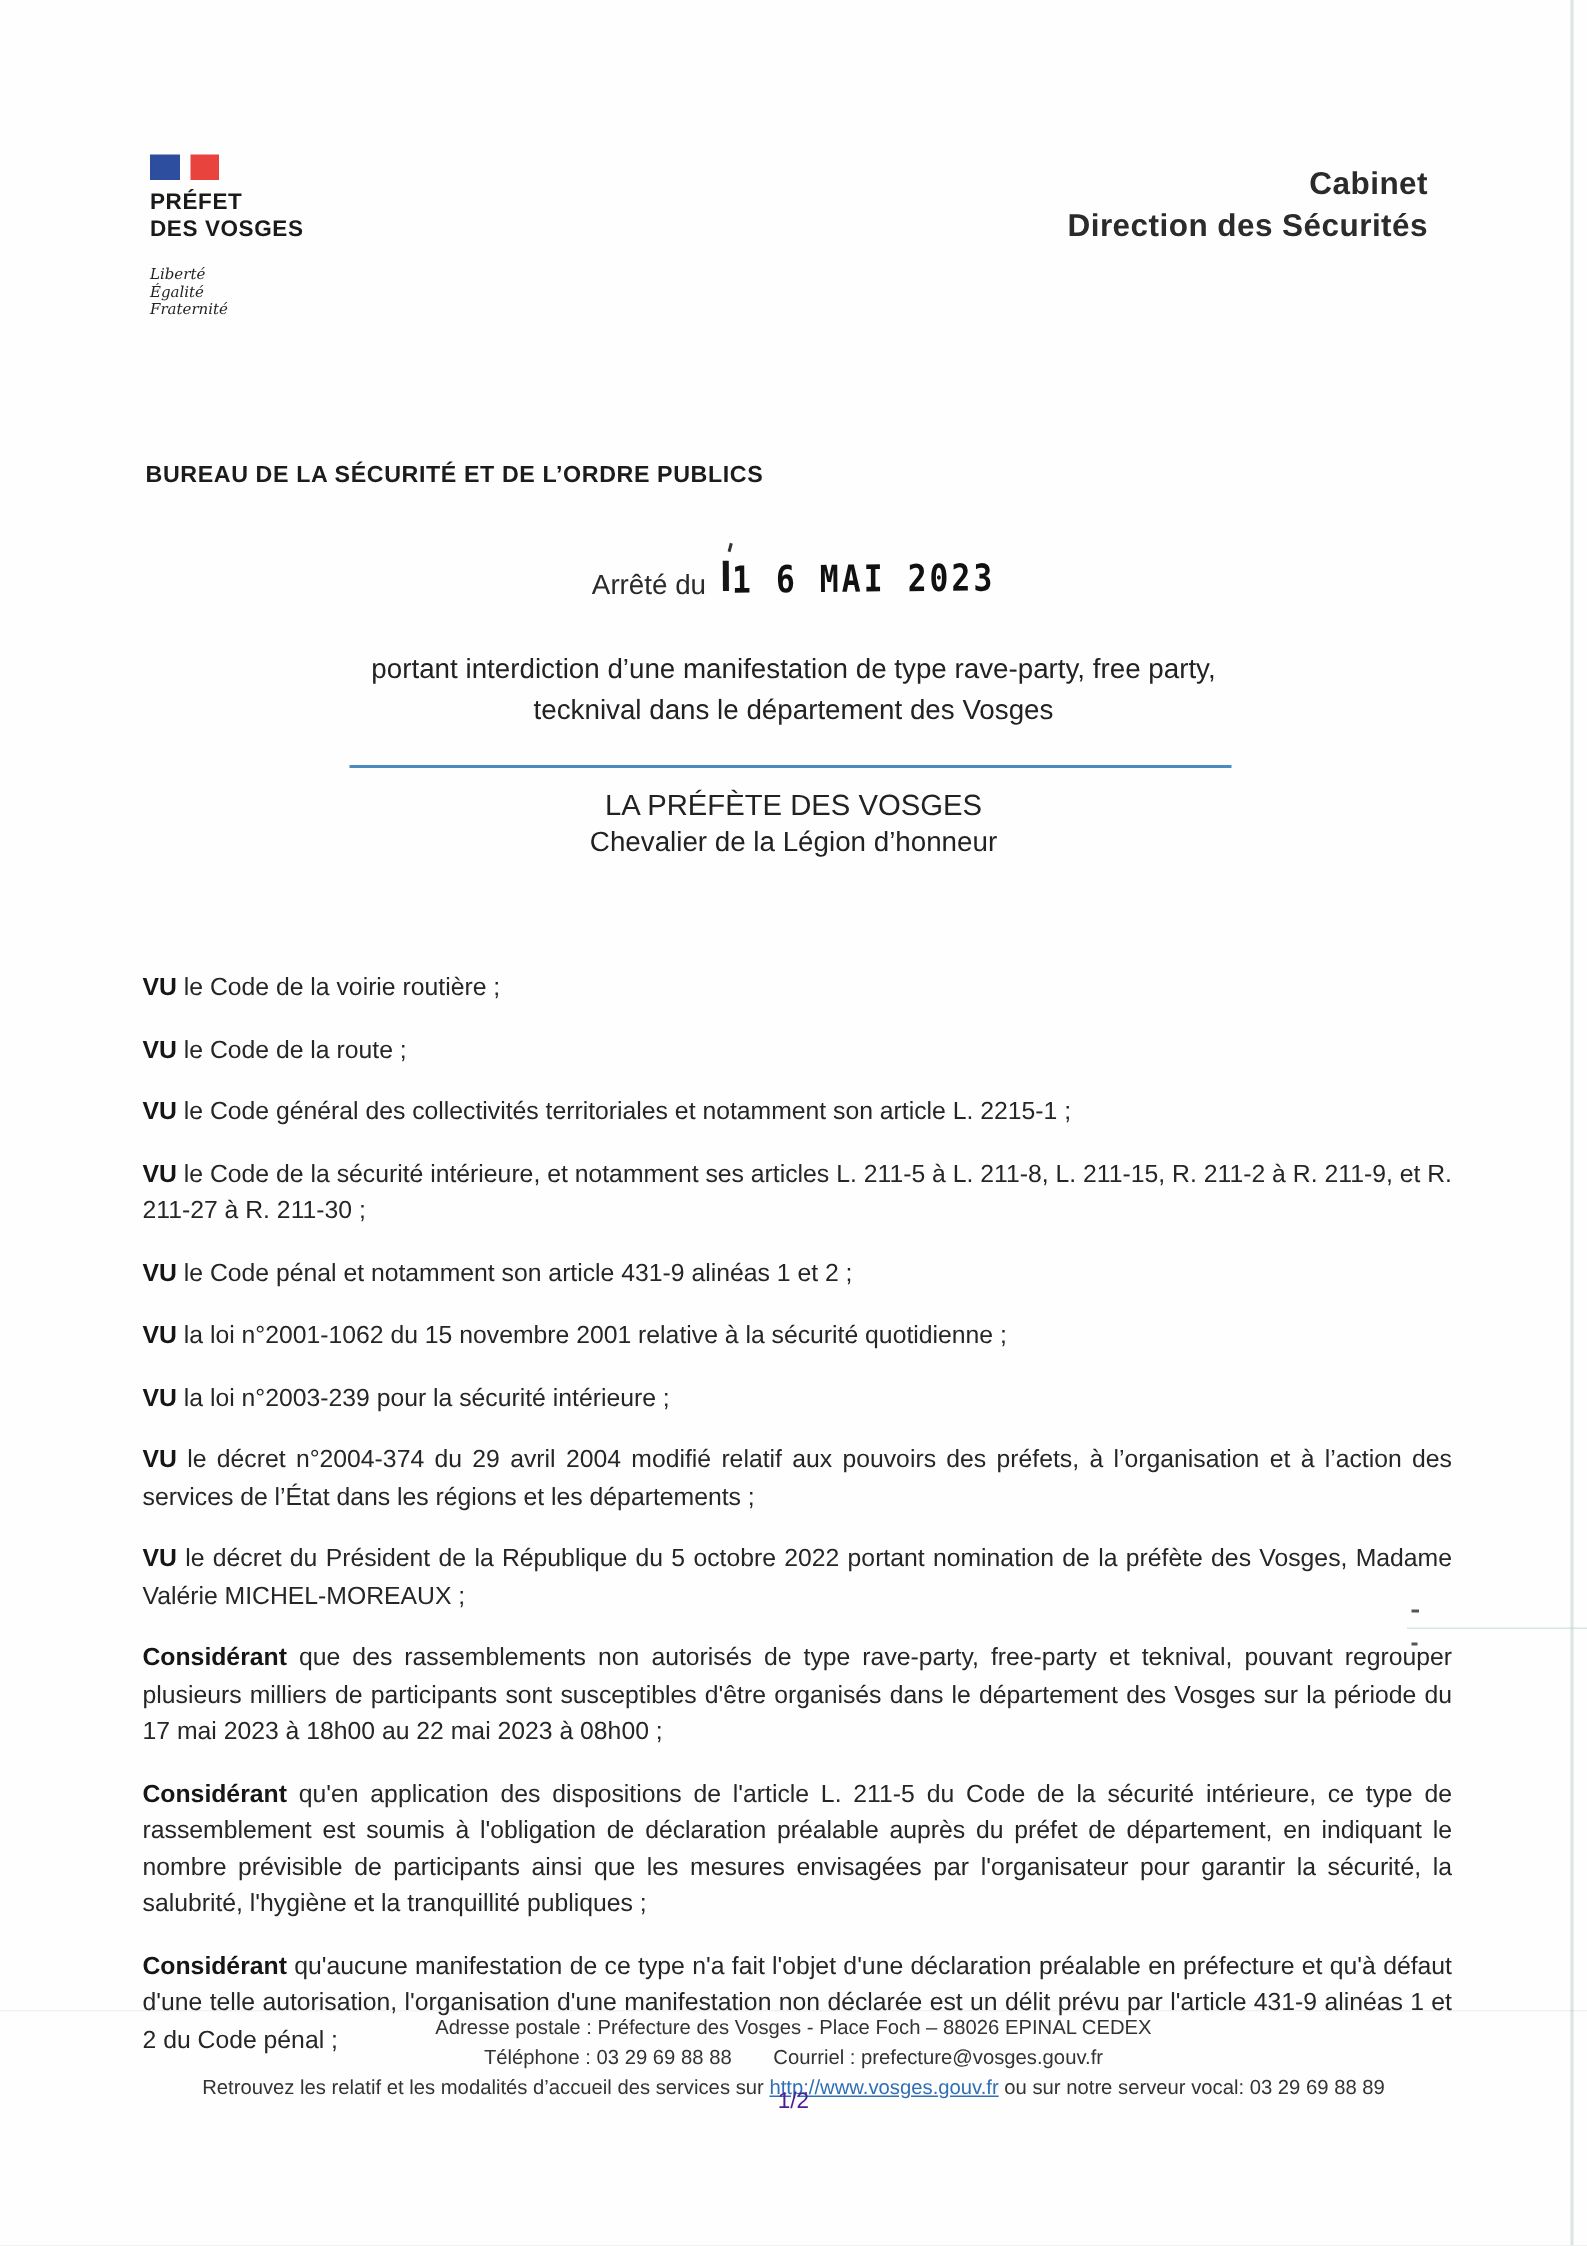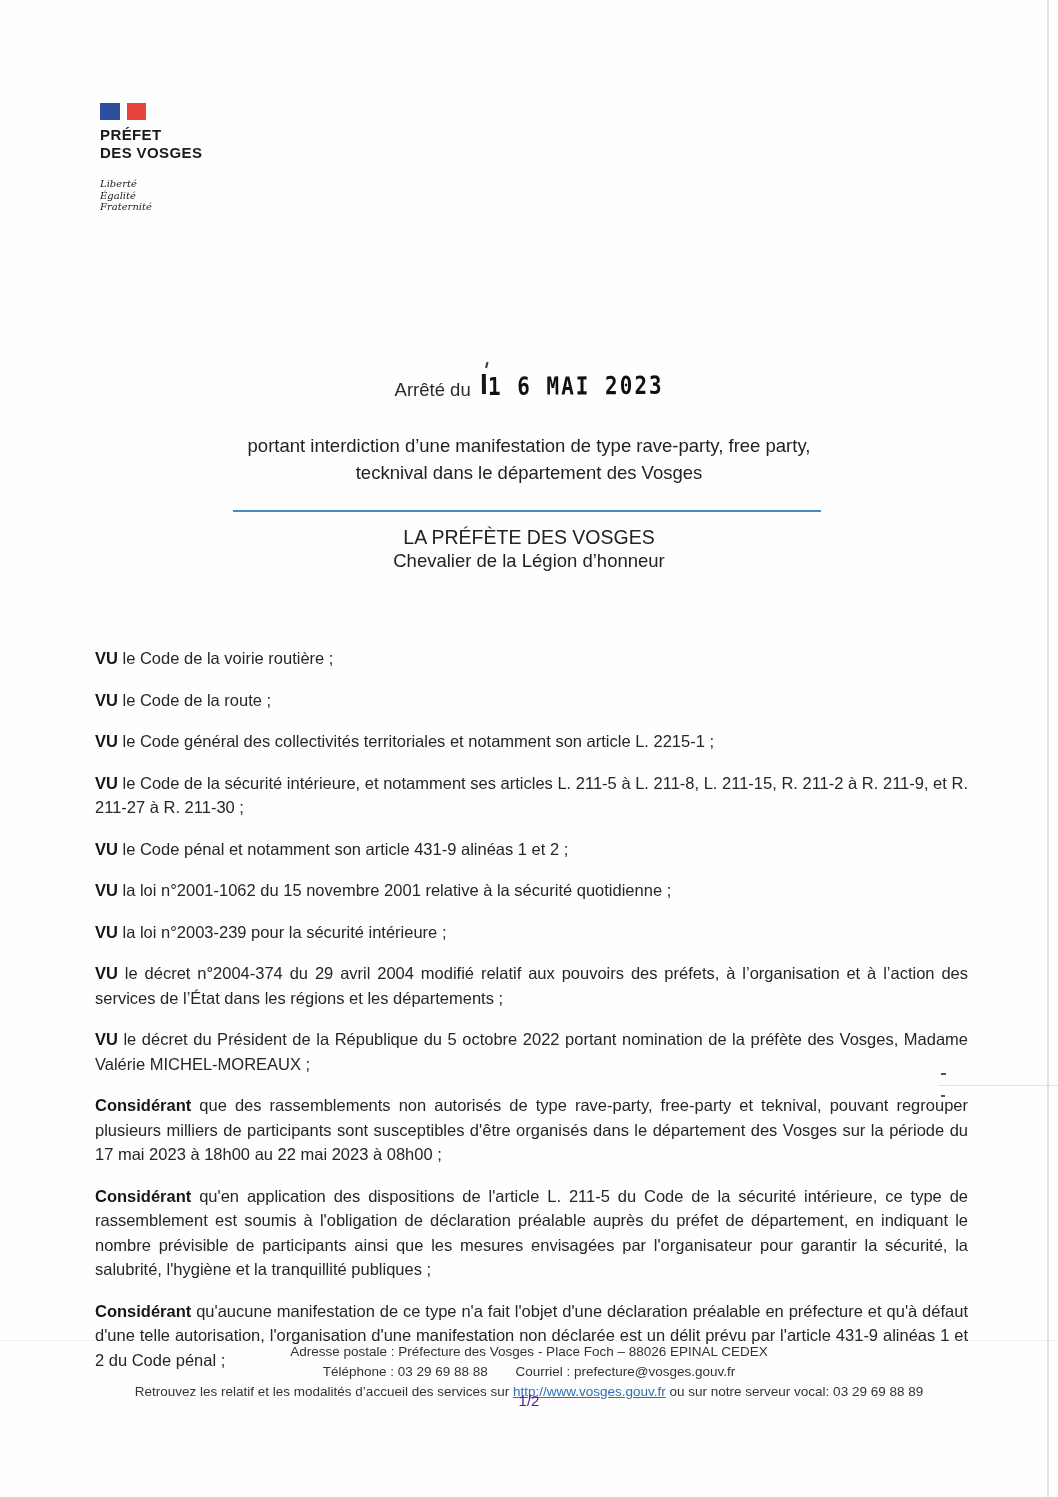--- a/index.html
+++ b/index.html
@@ -63,21 +63,26 @@
     </div>
     <div class="logo-line">PRÉFET</div>
     <div class="logo-line">DES VOSGES</div>
     <div class="motto">
       <div>Liberté</div>
       <div>Égalité</div>
       <div>Fraternité</div>
     </div>
   </div>
 
+  <div class="hdr-right">
+    <div class="l1">Cabinet</div>
+    <div class="l2">Direction des Sécurités</div>
+  </div>
 
+  <div class="bureau">BUREAU DE LA SÉCURITÉ ET DE L’ORDRE PUBLICS</div>
 
   <div class="decree-line">
     <span class="decree-prefix">Arrêté du</span>
     <span class="stamp">
       <span class="stamp-bar"></span>
       <span class="stamp-tick"></span>
       <span>1 6 MAI 2023</span>
     </span>
   </div>
 

